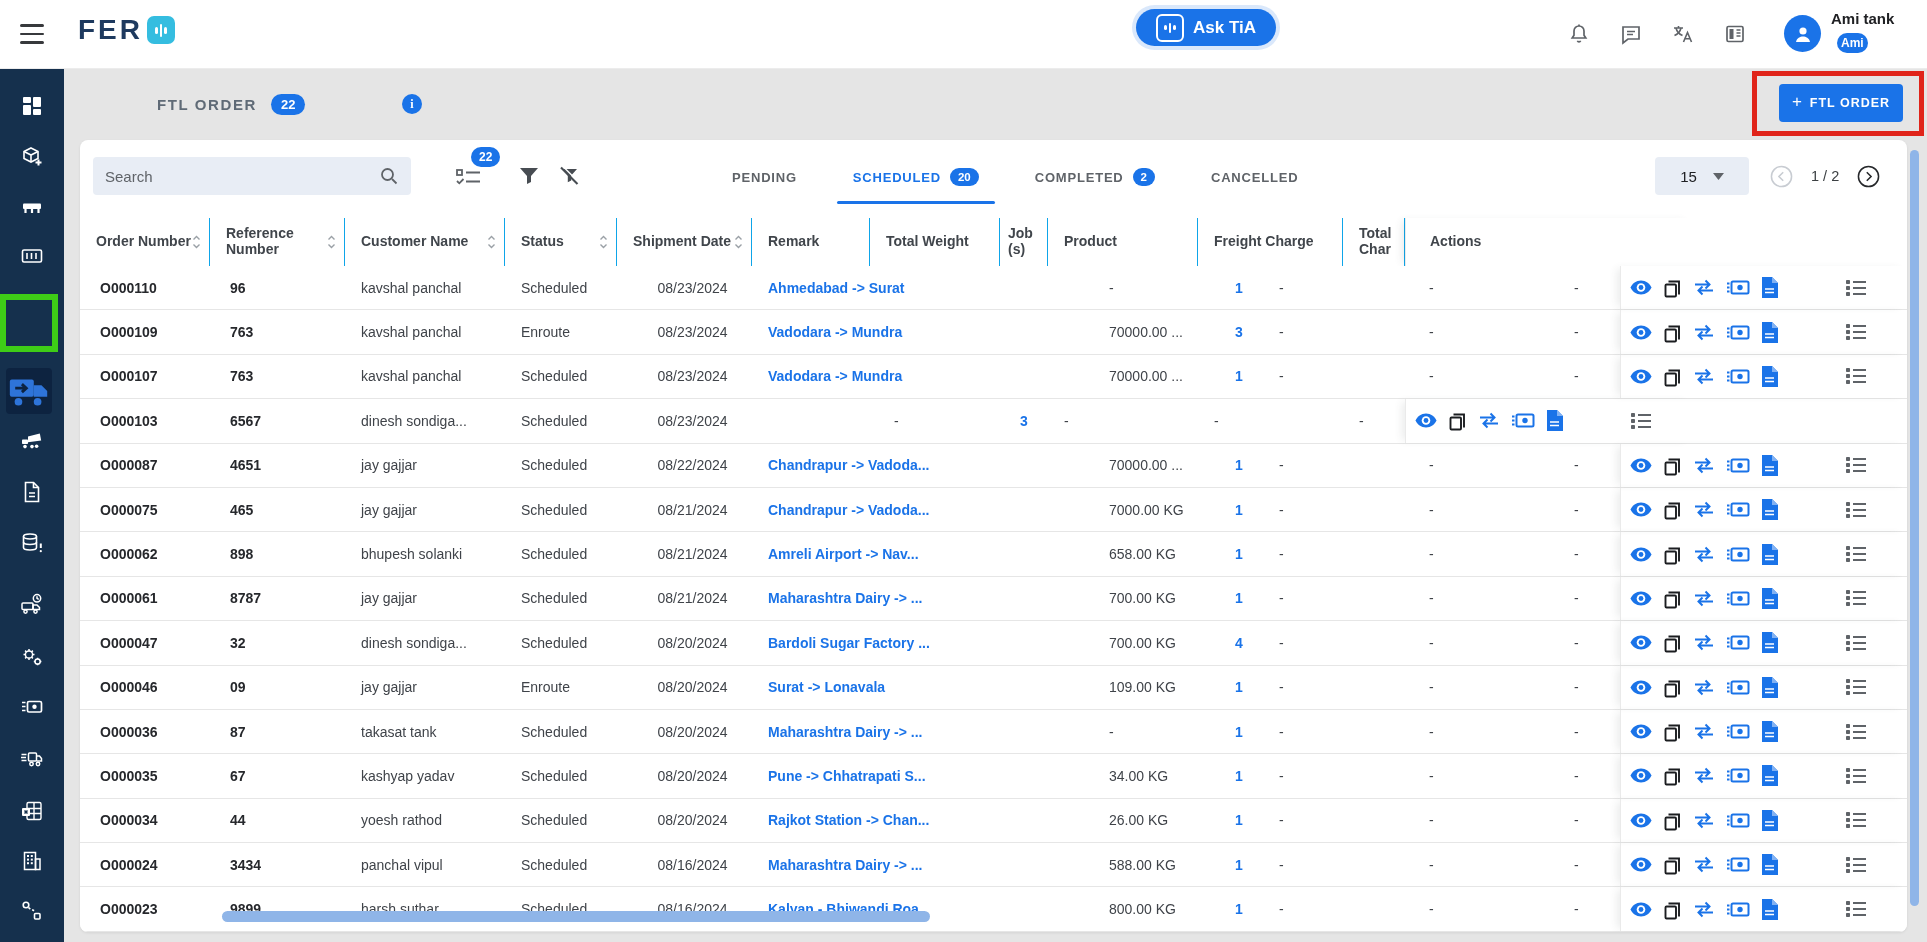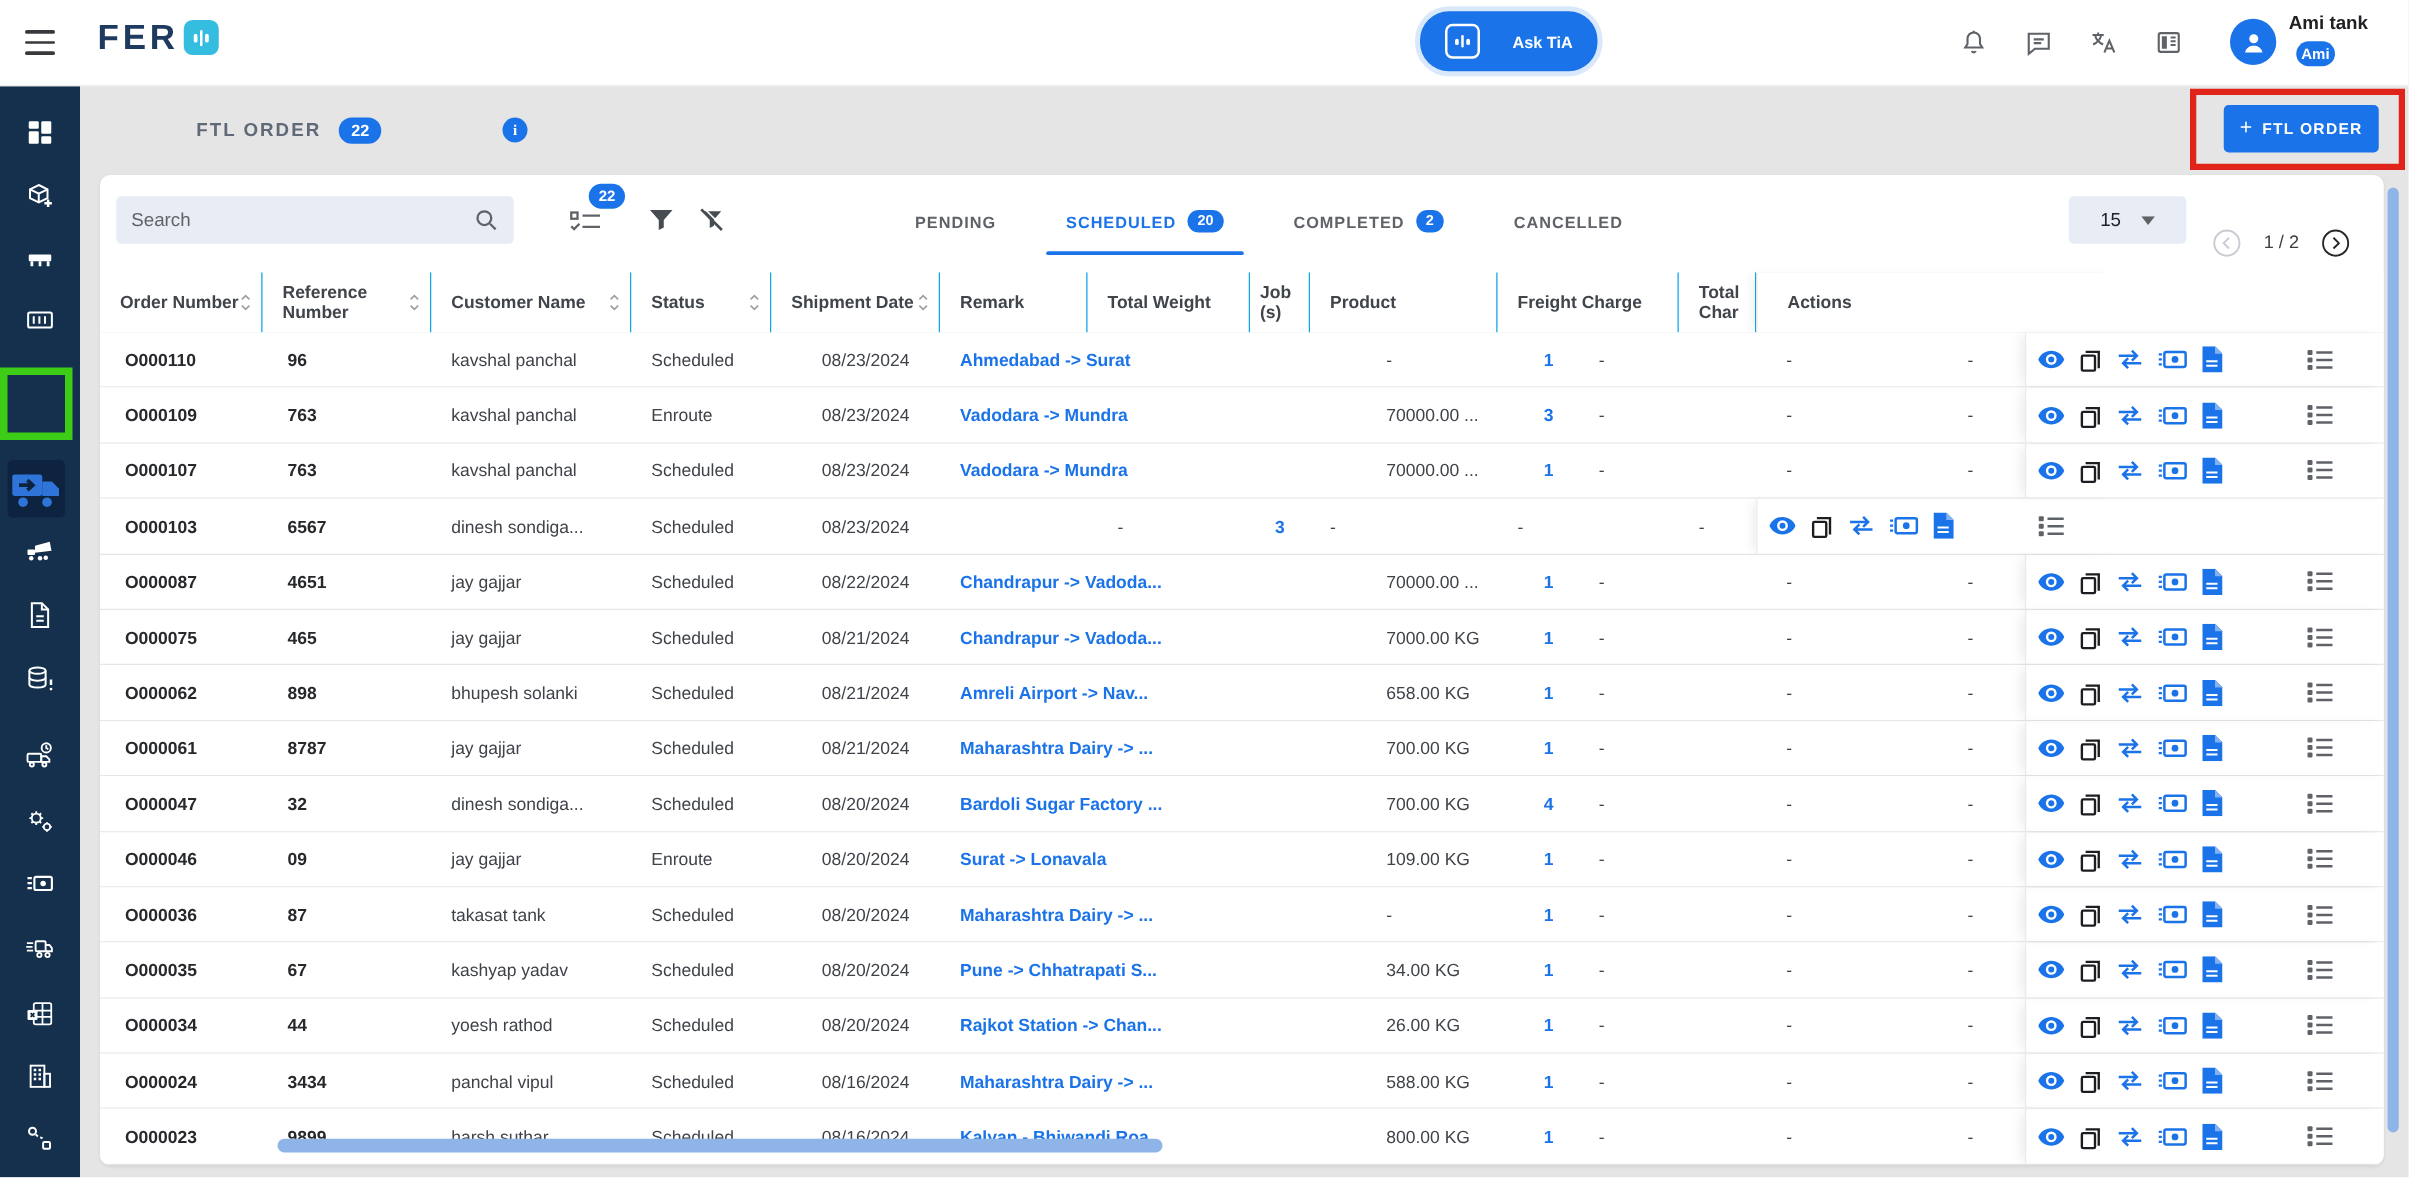--- a/index.html
+++ b/index.html
@@ -5,21 +5,21 @@
   html,body{margin:0;padding:0;background:#fff;font-family:"Liberation Sans",sans-serif;}
   #app{position:relative;width:1927px;height:942px;overflow:hidden;background:#e5e5e5;}
   
   .topbar{position:absolute;left:0;top:0;width:1927px;height:68px;background:#fff;border-bottom:1px solid #ececec;z-index:5;}
   .hamburger{position:absolute;left:20px;top:24px;width:24px;height:20px;display:flex;flex-direction:column;justify-content:space-between;cursor:pointer;}
   .hamburger span{height:2.6px;background:#37393c;border-radius:2px;}
   .brand{position:absolute;left:78px;top:14px;display:flex;align-items:center;gap:4px;}
   .brand-txt{font-size:28px;font-weight:800;letter-spacing:3px;color:#1e3a5f;}
   .brand-o{width:28px;height:28px;border-radius:7px;background:#35bde0;display:flex;align-items:center;justify-content:center;gap:2px;}
   .brand-o i,.tia-glyph i{display:block;width:2.6px;background:#fff;border-radius:2px;}
-  .asktia{position:absolute;left:1136px;top:9px;height:48px;padding:0 20px;border:none;border-radius:23px;background:#1a73e8;color:#fff;font-weight:700;font-size:13px;display:flex;align-items:center;gap:26px;cursor:pointer;box-shadow:0 0 0 4px rgba(26,115,232,.16);font-family:inherit;}
+  .asktia{position:absolute;left:1136px;top:9px;height:37px;padding:0 20px;border:none;border-radius:23px;background:#1a73e8;color:#fff;font-weight:700;font-size:17px;display:flex;align-items:center;gap:9px;cursor:pointer;box-shadow:0 0 0 4px rgba(26,115,232,.16);font-family:inherit;}
   .tia-glyph{width:24px;height:24px;border:2px solid #fff;border-radius:6px;display:flex;align-items:center;justify-content:center;gap:2px;}
   .topicons{position:absolute;left:1567px;top:0;height:68px;display:flex;align-items:center;gap:28px;}
   .tico{width:24px;height:24px;cursor:pointer;}
   .avatar{position:absolute;left:1784px;top:15px;width:37px;height:37px;border-radius:50%;background:#1a73e8;display:flex;align-items:center;justify-content:center;cursor:pointer;}
   .uname{position:absolute;left:1831px;top:10px;font-size:15px;font-weight:700;color:#202124;}
   .uchip{position:absolute;left:1837px;top:33px;background:#1a73e8;color:#fff;font-size:12px;font-weight:700;border-radius:11px;padding:3px 4px;}
   
   .sidebar{position:absolute;left:0;top:68px;width:64px;height:874px;background:#15304d;z-index:4;}
   .sbi{position:absolute;left:0;width:64px;height:44px;display:flex;align-items:center;justify-content:center;cursor:pointer;}
   .sbi svg{width:24px;height:24px;}
@@ -42,21 +42,21 @@
   .search input::placeholder{color:#5f6368;}
   .search .mag{margin-right:12px;}
   .tool-ic{position:absolute;top:14px;cursor:pointer;}
   .cbadge{position:absolute;left:391px;top:-3px;background:#1a73e8;color:#fff;font-size:12px;font-weight:700;border-radius:11px;padding:3px 8px;z-index:2;}
   .tabs{position:absolute;left:652px;top:0;height:54px;display:flex;gap:56px;}
   .tab{position:relative;display:flex;align-items:center;gap:9px;height:54px;font-size:13px;font-weight:700;letter-spacing:.8px;color:#5f6368;cursor:pointer;}
   .tab.active{color:#1a73e8;}
   .tab.active::after{content:"";position:absolute;left:-16px;right:-16px;bottom:0;height:3px;border-radius:2px;background:#1a73e8;}
   .tbadge{background:#1a73e8;color:#fff;font-size:11.5px;font-weight:700;border-radius:11px;padding:3px 8px;letter-spacing:0;}
   .psize{position:absolute;left:1575px;top:7px;width:94px;height:38px;background:#e8edf5;border-radius:4px;display:flex;align-items:center;justify-content:center;gap:16px;font-size:15px;color:#202124;cursor:pointer;}
-  .pager{position:absolute;left:1690px;top:25px;height:38px;display:flex;align-items:center;gap:18px;}
+  .pager{position:absolute;left:1690px;top:7px;height:38px;display:flex;align-items:center;gap:18px;}
   .pginfo{font-size:14.5px;color:#3c4043;}
   .pbtn{width:23px;height:23px;cursor:pointer;}
   
   .thead{position:absolute;left:0;top:78px;width:1827px;height:48px;display:flex;border-bottom:1px solid #dcdfe3;background:#fff;}
   .hc{display:flex;align-items:center;box-sizing:border-box;padding:0 8px 0 16px;font-size:14px;font-weight:700;color:#40454b;border-right:1px solid #0ea5e9;line-height:1.12;}
   .hc .lbl{flex:1;}
   .hc svg{flex:none;}
   .tbody{position:absolute;left:0;top:126px;width:1827px;}
   .r{display:flex;height:44.4px;border-bottom:1px solid #e6e6e6;box-sizing:border-box;background:#fff;}
   .c{display:flex;align-items:center;box-sizing:border-box;padding-left:16px;font-size:14px;color:#3f4349;white-space:nowrap;overflow:hidden;}

